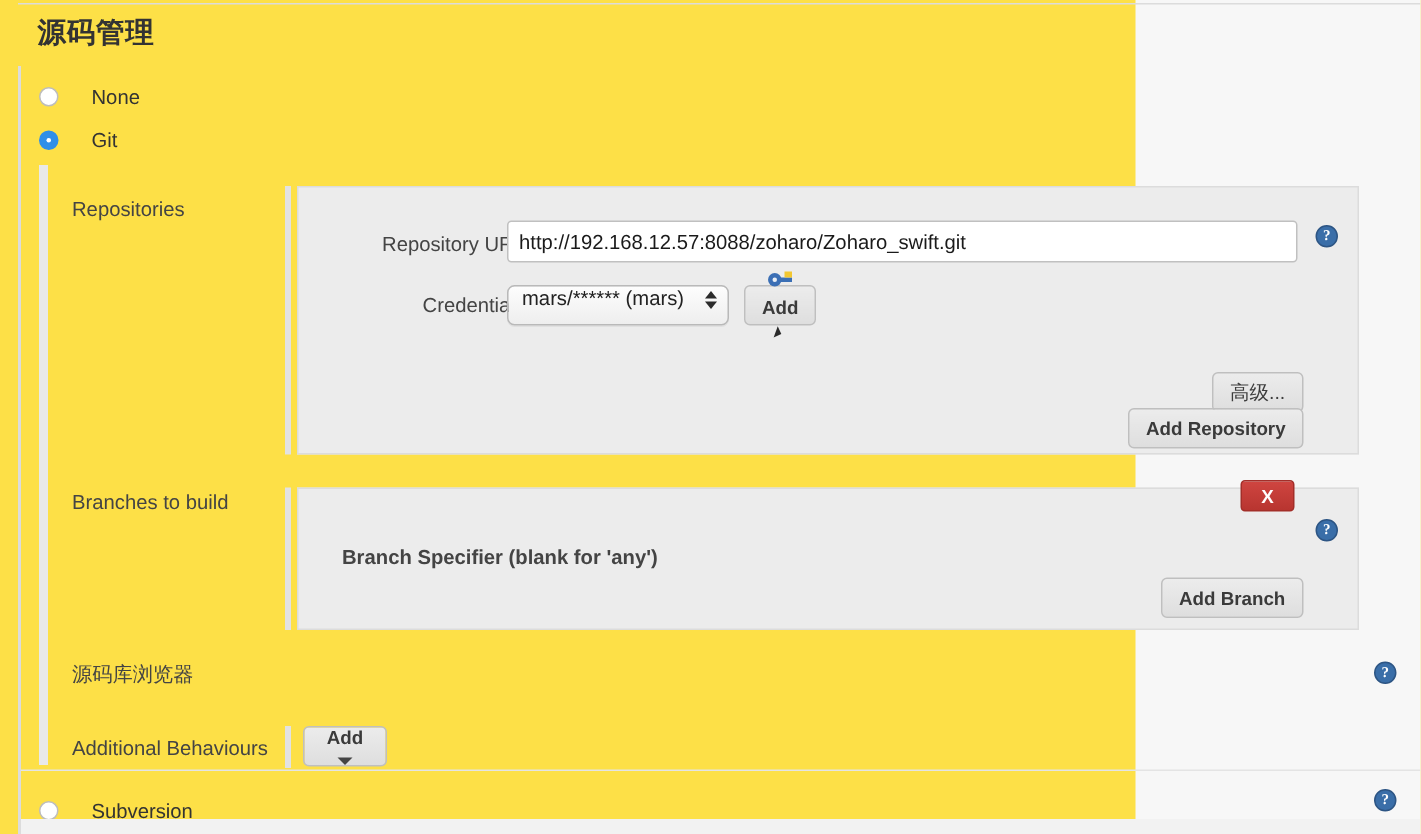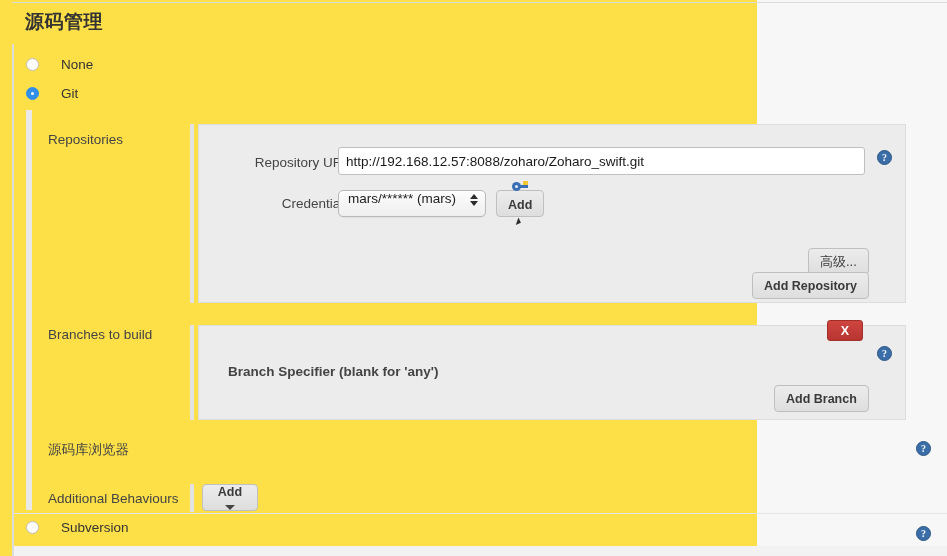--- a/index.html
+++ b/index.html
@@ -49,21 +49,21 @@
   
   .radio-row {
     position: absolute;
     left: 26px;
     display: flex;
     align-items: center;
     gap: 22px;
   }
   .radio-row.none-row { top: 57px; }
   .radio-row.git-row  { top: 86px; }
-  .radio-row.svn-row  { top: 520px; left: 26px; }
+  .radio-row.svn-row  { top: 533px; left: 26px; }
 
   .radio {
     width: 13px; height: 13px;
     border-radius: 50%;
     border: 1px solid #bdbdbd;
     background: #fff;
     display: inline-block;
     flex: 0 0 auto;
     position: relative;
   }

